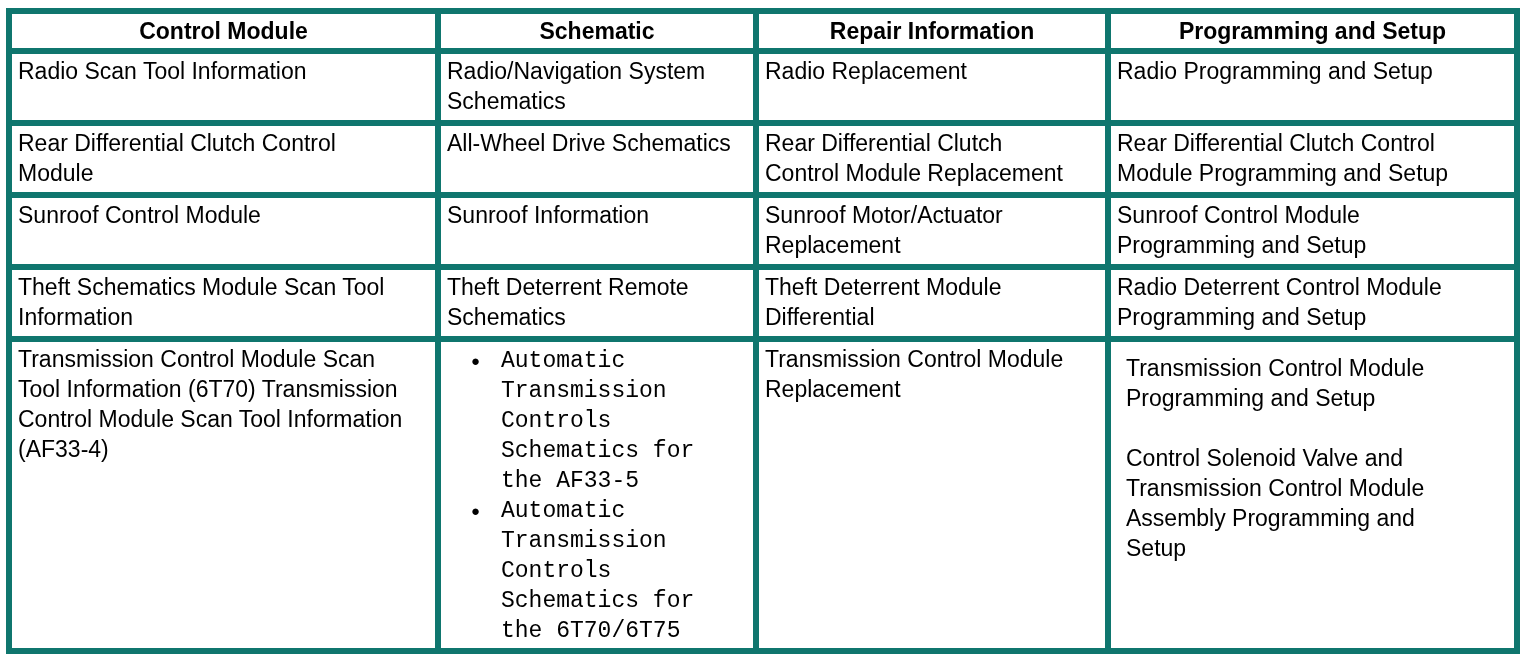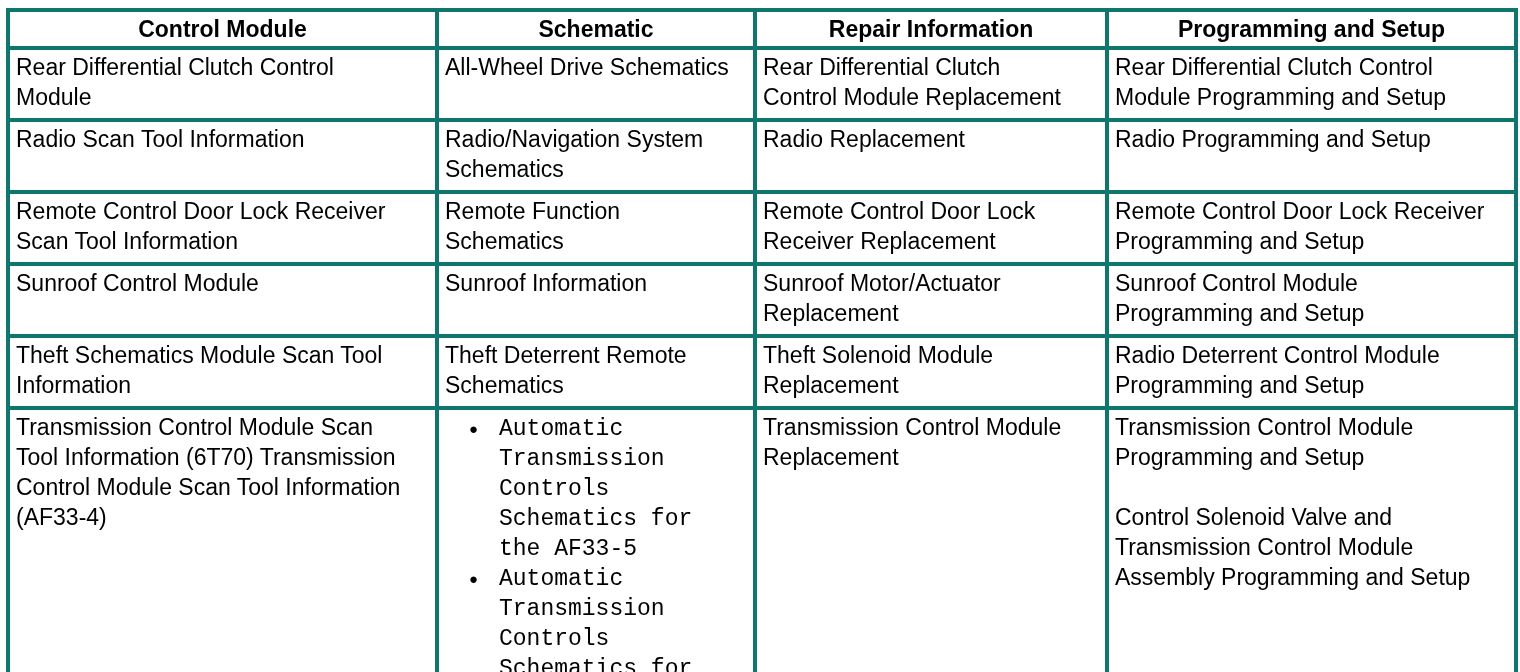--- a/index.html
+++ b/index.html
@@ -20,21 +20,21 @@
     table-layout: fixed;
     width: 1508px;
     margin: 8px 6px;
     border: 4px solid #000000;
   }
   col.c1 { width: 429px; }
   col.c2 { width: 318px; }
   col.c3 { width: 352px; }
   col.c4 { width: 409px; }
   th, td {
-    border: 4px solid #0f766e;
+    border: 6px solid #0f766e;
     vertical-align: top;
     text-align: left;
     padding: 2px 6px 2px 6px;
     overflow: hidden;
   }
   thead tr { height: 36px; }
   th {
     border-bottom: 3px solid #000000;
     text-align: center;
     vertical-align: middle;
@@ -63,21 +63,21 @@
     top: 0;
     font-size: 15px;
     line-height: 30px;
   }
   .bullet-text {
     display: block;
     max-width: 234px;
     font-family: Liberation Mono, monospace;
   }
   td.ps p {
-    margin: 0;
+    margin: 9px;
   }
   td.ps p + p {
     margin-top: 30px;
   }
 </style>
 </head>
 <body>
 
 <table class="doc-table">
   <colgroup>
@@ -89,47 +89,41 @@
   <thead>
     <tr>
       <th>Control Module</th>
       <th>Schematic</th>
       <th>Repair Information</th>
       <th>Programming and Setup</th>
     </tr>
   </thead>
   <tbody>
     <tr>
-      <td class="cm">Rear Differential Clutch Control Module</td>
-      <td class="sch">All-Wheel Drive Schematics</td>
-      <td class="ri">Rear Differential Clutch Control Module Replacement</td>
-      <td class="ps">Rear Differential Clutch Control Module Programming and Setup</td>
-    </tr>
-    <tr>
       <td class="cm">Radio Scan Tool Information</td>
       <td class="sch">Radio/Navigation System Schematics</td>
       <td class="ri">Radio Replacement</td>
       <td class="ps">Radio Programming and Setup</td>
     </tr>
     <tr>
-      <td class="cm">Remote Control Door Lock Receiver Scan Tool Information</td>
-      <td class="sch">Remote Function Schematics</td>
-      <td class="ri">Remote Control Door Lock Receiver Replacement</td>
-      <td class="ps">Remote Control Door Lock Receiver Programming and Setup</td>
+      <td class="cm">Rear Differential Clutch Control Module</td>
+      <td class="sch">All-Wheel Drive Schematics</td>
+      <td class="ri">Rear Differential Clutch Control Module Replacement</td>
+      <td class="ps">Rear Differential Clutch Control Module Programming and Setup</td>
     </tr>
     <tr>
       <td class="cm">Sunroof Control Module</td>
       <td class="sch">Sunroof Information</td>
       <td class="ri">Sunroof Motor/Actuator Replacement</td>
       <td class="ps">Sunroof Control Module Programming and Setup</td>
     </tr>
     <tr>
       <td class="cm">Theft Schematics Module Scan Tool Information</td>
       <td class="sch">Theft Deterrent Remote Schematics</td>
-      <td class="ri">Theft Solenoid Module Replacement</td>
+      <td class="ri">Theft Deterrent Module Differential</td>
       <td class="ps">Radio Deterrent Control Module Programming and Setup</td>
     </tr>
     <tr class="tall-row">
       <td class="cm">Transmission Control Module Scan Tool Information (6T70) Transmission Control Module Scan Tool Information (AF33-4)</td>
       <td class="sch">
         <ul class="bullet-list">
           <li>
             <span class="bullet-glyph">●</span>
             <span class="bullet-text">Automatic Transmission Controls Schematics for the AF33-5</span>
           </li>

